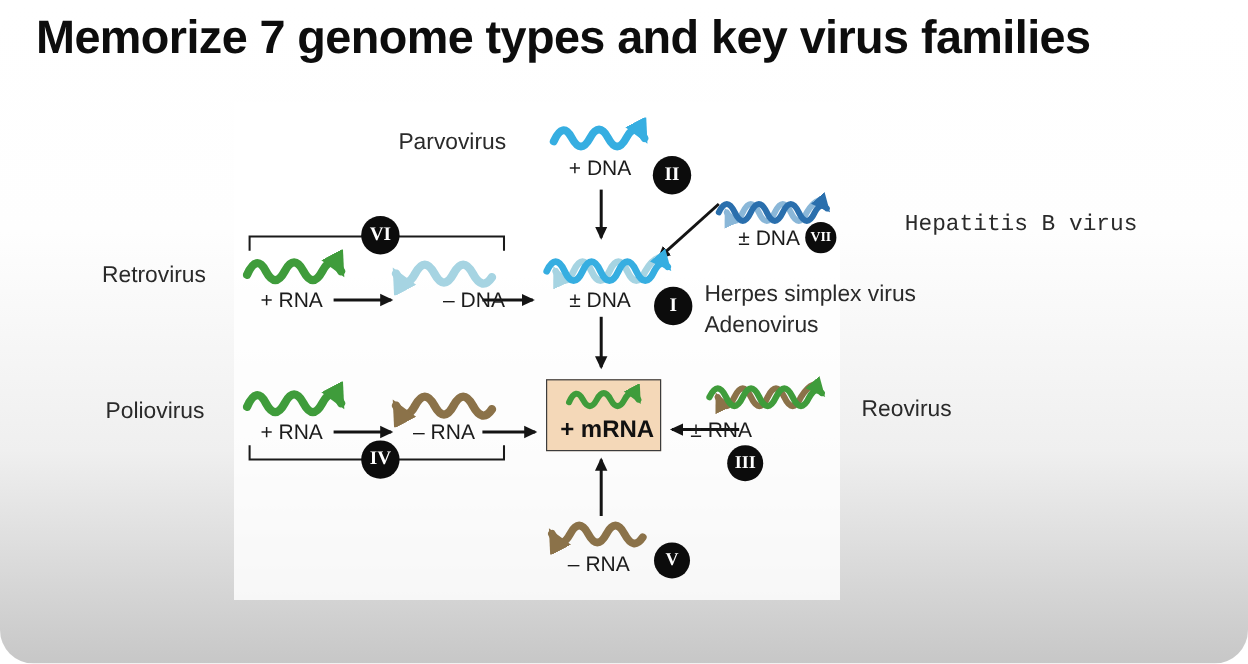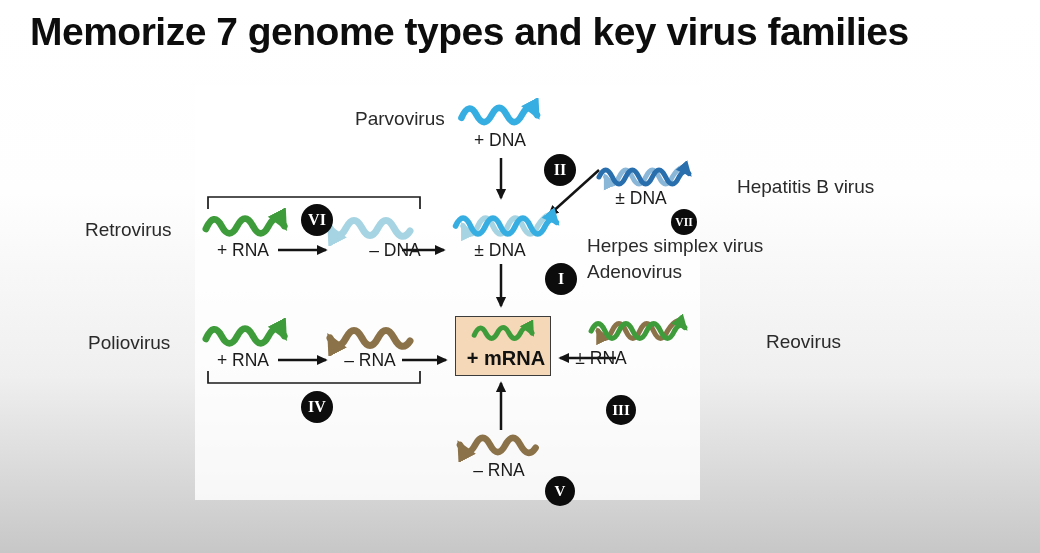--- a/index.html
+++ b/index.html
@@ -1,39 +1,39 @@
 <!DOCTYPE html>
 <html><head>
 <meta charset="utf-8">
 <style>
   html,body{margin:0;padding:0;}
   .canvas{
     position:relative; width:1040px; height:553px; overflow:hidden;
     background:linear-gradient(180deg,#ffffff 0%,#fefefe 35%,#efefef 68%,#d9d9d9 86%,#c7c7c7 100%);
-    font-family:"Liberation Sans", sans-serif; color:#232323;
+    font-family:"Liberation Sans", sans-serif; color:#232323;border-radius:28px;
   }
   .panel{
     position:absolute; left:195px; top:85px; width:505px; height:415px;
     background:rgba(255,255,255,0.82);
   }
   .title{
     position:absolute; left:30px; top:10px; width:990px;
     font-size:39px; font-weight:bold; letter-spacing:-0.5px; color:#0d0d0d;
     white-space:nowrap;
   }
   .vlabel{ position:absolute; font-size:19px; color:#2a2a2a; white-space:nowrap; }
   .vlabel.two-line{ line-height:26px; }
   .glabel{
     position:absolute; transform:translateX(-50%);
     font-size:17.5px; color:#1b1b1b; white-space:nowrap;text-align:right;
   }
   .numeral{
     position:absolute; background:#0c0c0c; color:#ffffff; border-radius:50%;
     display:flex; align-items:center; justify-content:center;
-    font-family:"Liberation Serif", serif; font-weight:bold;margin-top:24px;
+    font-family:"Liberation Serif", serif; font-weight:bold;
   }
   .n32{ width:32px; height:32px; font-size:16px; }
   .n30{ width:30px; height:30px; font-size:15px; }
   .n26{ width:26px; height:26px; font-size:11.5px; }
   .squiggle{ position:absolute; }
   .overlay{ position:absolute; left:0; top:0; pointer-events:none; }
   .mrna-box{
     position:absolute; left:455px; top:316px; width:96px; height:60px;
     background:#f4d8b8; border:1.6px solid #3c3c3c; box-sizing:border-box;
     display:flex; flex-direction:column; align-items:center; padding:3px 0 4px 6px;
@@ -133,29 +133,29 @@
     <path d="M12,18 Q20,33 28,18 Q36,3 44,18 Q52,33 60,18 Q68,3 76,18 Q84,33 92,21" fill="none" stroke="#8b7249" stroke-width="7" stroke-linecap="round" marker-start="url(#mStartBrown)"></path>
   </svg>
 
   <div class="mrna-box">
     <svg width="82" height="26" viewBox="0 0 96 36">
       <path d="M4,21 Q12,3 20,18 Q28,33 36,18 Q44,3 52,18 Q60,33 68,18 Q76,3 84,18" fill="none" stroke="#3f9c3b" stroke-width="7" stroke-linecap="round" marker-end="url(#mEndGreen)"></path>
     </svg>
     <div class="mrna-text">+ mRNA</div>
   </div>
 
-  <div class="vlabel" style="left:355px;top:108px;text-align:right;">Parvovirus</div>
-  <div class="vlabel" style="left:737px;top:176px;">Hepatitis B virus</div>
+  <div class="vlabel" style="left:332px;top:108px;text-align:right;">Parvovirus</div>
+  <div class="vlabel" style="left:754px;top:176px;font-family:Liberation Mono, monospace;">Hepatitis B virus</div>
   <div class="vlabel" style="left:85px;top:219px;">Retrovirus</div>
   <div class="vlabel two-line" style="left:587px;top:233px;">
     <div>Herpes simplex virus</div>
     <div>Adenovirus</div>
   </div>
   <div class="vlabel" style="left:88px;top:332px;">Poliovirus</div>
-  <div class="vlabel" style="left:718px;top:331px;margin-left:48px;">Reovirus</div>
+  <div class="vlabel" style="left:718px;top:331px;">Reovirus</div>
 
   <div class="glabel" style="left:500px;top:130px;">+ DNA</div>
   <div class="glabel" style="left:641px;top:188px;">± DNA</div>
   <div class="glabel" style="left:243px;top:240px;">+ RNA</div>
   <div class="glabel" style="left:371px;top:240px;margin-left:24px;">– DNA</div>
   <div class="glabel" style="left:500px;top:240px;">± DNA</div>
   <div class="glabel" style="left:243px;top:350px;">+ RNA</div>
   <div class="glabel" style="left:370px;top:350px;">– RNA</div>
   <div class="glabel" style="left:601px;top:348px;">± RNA</div>
   <div class="glabel" style="left:499px;top:460px;">– RNA</div>

